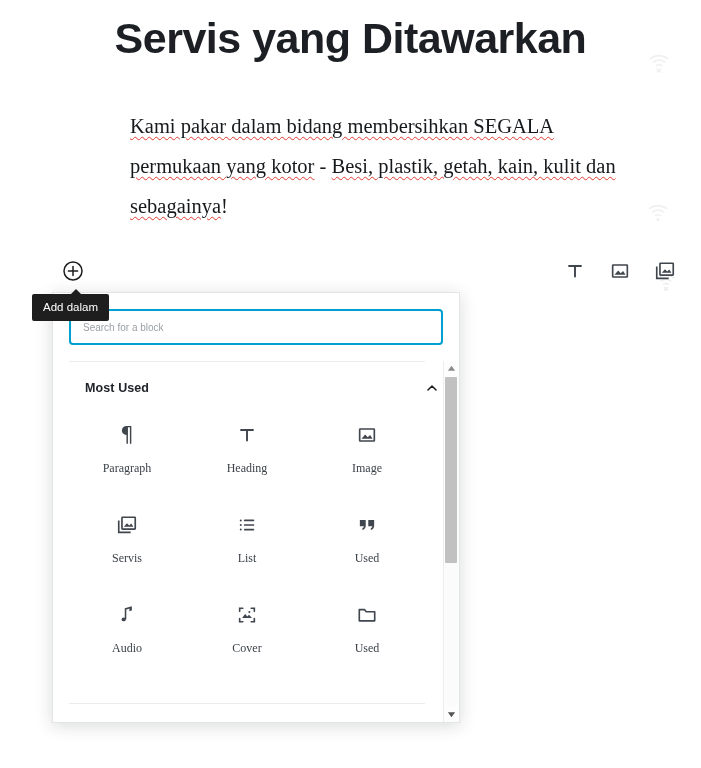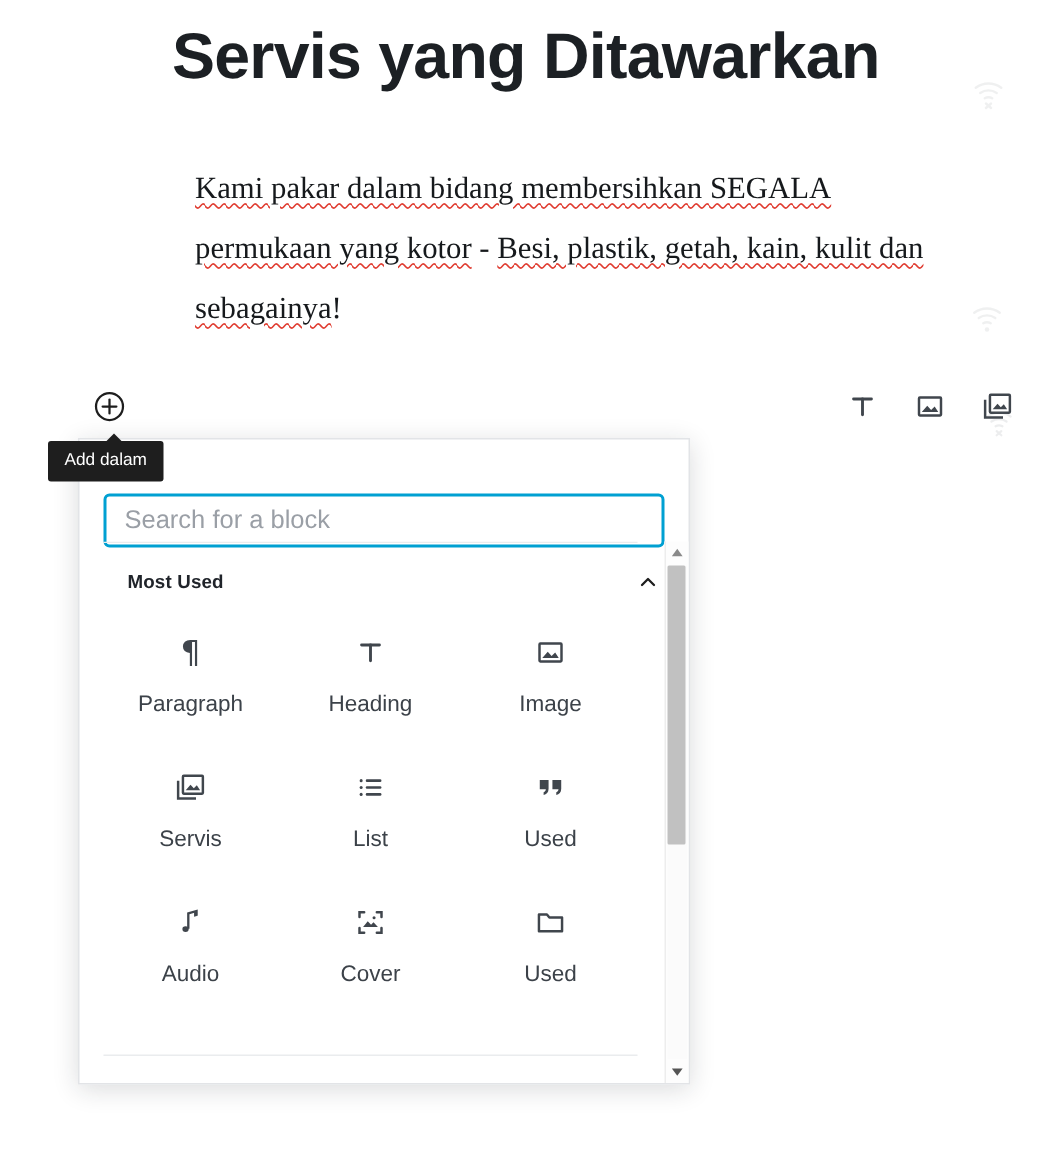--- a/index.html
+++ b/index.html
@@ -150,25 +150,24 @@
   .search-wrap {
     padding: 16px 16px 14px 16px;
   }
   .search-input {
     width: 100%;
     height: 36px;
     border: 2px solid #00a0d2;
     border-radius: 4px;
     padding: 12px 12px;
     font-family: "Liberation Sans", sans-serif;
-    font-size: 17px;
+    font-size: 10px;
     color: #23282d;
     background: #ffffff;
     outline: none;
-    margin-top: 20px;
   }
   .search-input::placeholder { color: #9a9fa6; }
 
   .panel-body {
     position: absolute;
     left: 0;
     top: 68px;
     width: 406px;
     height: 361px;
     overflow: hidden;
@@ -233,22 +232,22 @@
   }
   .block-icon svg { display: block; }
   .block-icon .glyph {
     font-family: "DejaVu Sans", sans-serif;
     font-size: 21px;
     line-height: 22px;
     color: #40464d;
   }
   .block-label {
     margin-top: 14px;
-    font-family: Liberation Sans, sans-serif;
-    font-size: 15px;
+    font-family: Liberation Serif, serif;
+    font-size: 12px;
     color: #3c4249;
     text-align: center;
   }
 
   .bottom-divider {
     position: absolute;
     left: 16px;
     bottom: 18px;
     width: 356px;
     height: 1px;

